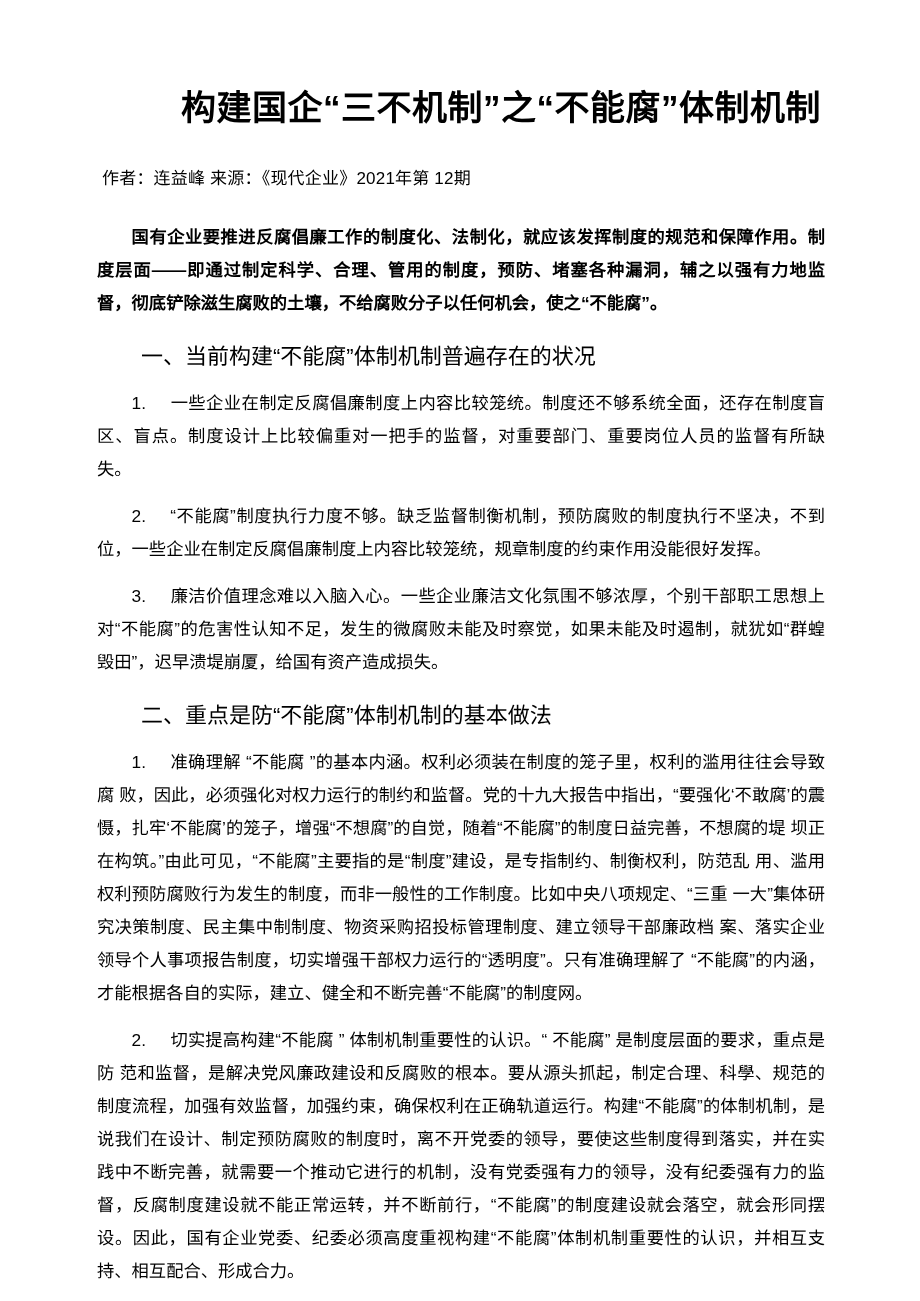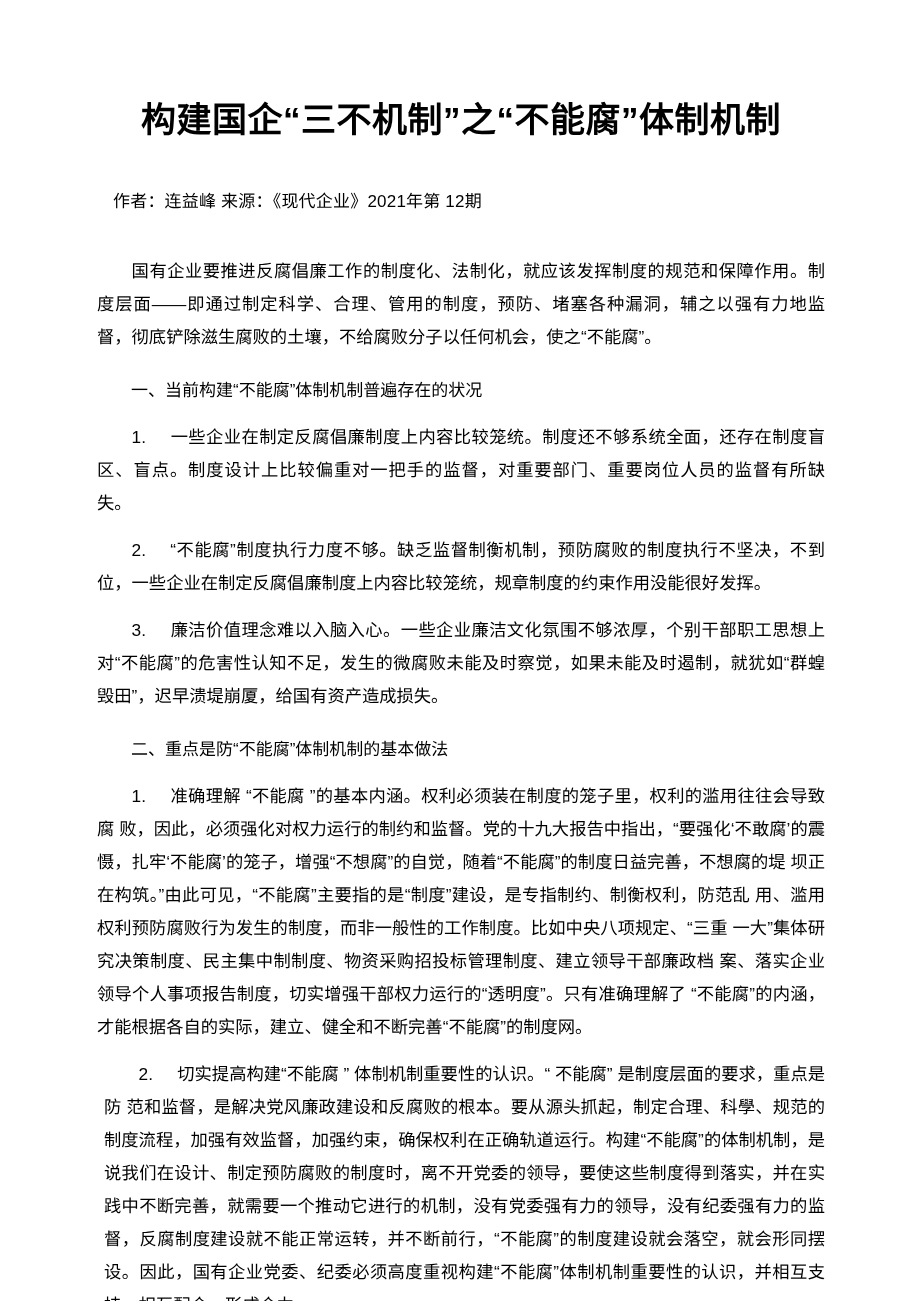--- a/index.html
+++ b/index.html
@@ -28,29 +28,29 @@
     top: 0;
     width: 728px;
   }
 
   
   .doc-title {
     font-size: 35px;
     font-weight: bold;
     line-height: 1.18;
     letter-spacing: 0.5px;
-    margin: 16px;
+    margin: 4px;
     padding-top: 83px;
-    text-align: center;
+    text-align: right;
     white-space: nowrap;
   }
 
   
   .byline {
-    margin: 16px;
+    margin: 5px;
     padding-top: 33px;
     font-size: 17px;
     line-height: 1.5;
     font-weight: normal;
     letter-spacing: 0.2px;
   }
 
   
   .body-block {
     padding-top: 24px;
@@ -61,25 +61,26 @@
     font-size: 17.3px;
     line-height: 33px;
     text-align: justify;
     text-justify: inter-character;
     text-align-last: left;
     letter-spacing: 0;
     word-break: break-all;
   }
   p.para.indent {
     text-indent: 2em;
+    font-weight: bold;
   }
   p.heading {
     margin: 0;
     padding: 6px 0 14px 0;
-    font-size: 17px;
+    font-size: 22px;
     line-height: 33px;
     text-indent: 2em;
     text-align: left;
   }
   p.numbered {
     margin: 0;
     padding: 0 0 14px 0;
     font-size: 17.3px;
     line-height: 33px;
     text-align: justify;
@@ -87,21 +88,20 @@
     text-align-last: left;
     word-break: break-all;
   }
   p.numbered .num {
     display: inline-block;
     margin-left: 2em;
     margin-right: 1.4em;
   }
   p.last {
     padding-bottom: 0;
-    margin-left: 7px;
   }
 </style>
 </head>
 <body>
 
 <div class="page">
   <div class="page-inner">
 
     <h1 class="doc-title">构建国企“三不机制”之“不能腐”体制机制</h1>
 

